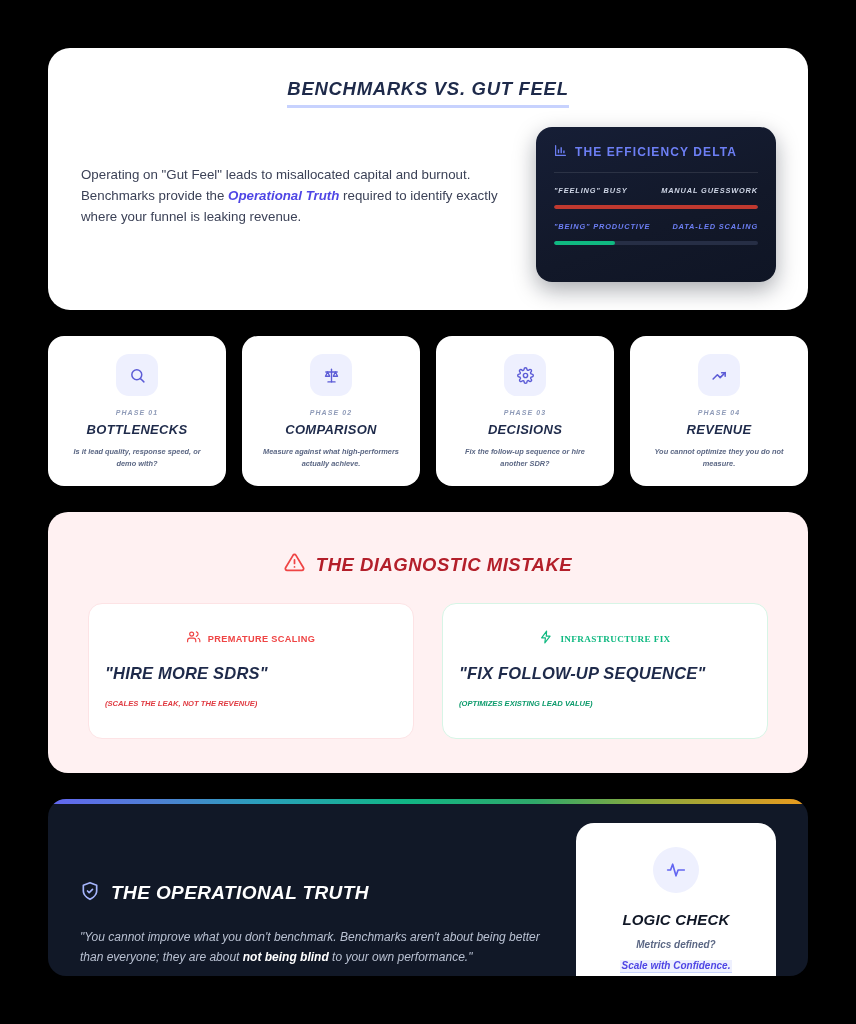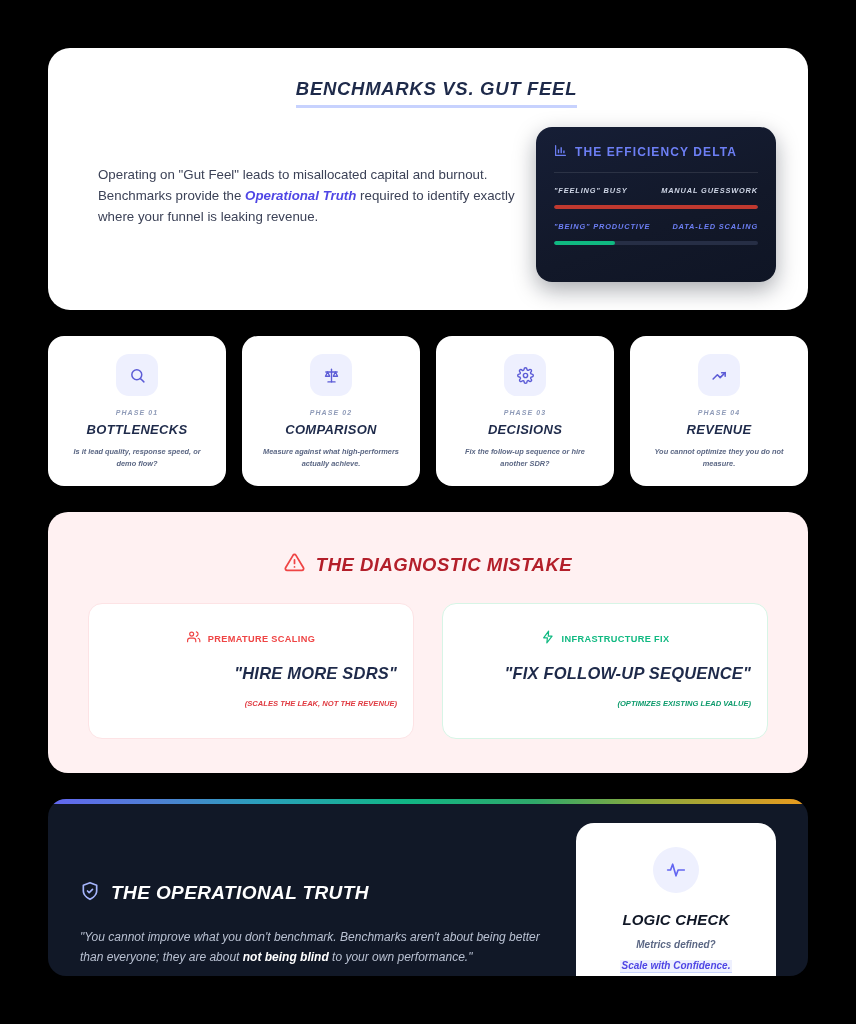--- a/index.html
+++ b/index.html
@@ -19,21 +19,21 @@
     padding: 48px;
     display: flex;
     flex-direction: column;
     gap: 26px;
   }
 
   
   .hero {
     background: #ffffff;
     border-radius: 22px;
-    padding: 30px 32px 34px 49px;
+    padding: 30px 32px 34px 32px;
     position: relative;
     height: 262px;
     flex: none;
   }
 
   .hero-title-wrap {
     text-align: center;
     margin-bottom: 6px;
   }
   .hero-title {
@@ -190,38 +190,38 @@
   }
   .diag-cards {
     display: grid;
     grid-template-columns: 1fr 1fr;
     gap: 28px;
   }
   .diag-card {
     background: #ffffff;
     border-radius: 14px;
     padding: 26px 16px 30px 16px;
-    text-align: right;
+    text-align: left;
   }
   .diag-card.bad { border: 1px solid #fde3e5; }
   .diag-card.good { border: 1px solid #d7f5e6; }
   .diag-tag {
     display: flex;
     align-items: center;
     justify-content: center;
     gap: 7px;
     margin-bottom: 16px;
   }
   .diag-tag-text {
     font-size: 9.2px;
     font-weight: bold;
     letter-spacing: 0.35px;
   }
   .diag-card.bad .diag-tag-text { color: #ef4444; }
-  .diag-card.good .diag-tag-text { color: #10b981; }
+  .diag-card.good .diag-tag-text { color: #10b981; font-family: Liberation Serif, serif; }
   .diag-quote {
     font-size: 16.5px;
     font-weight: bold;
     font-style: italic;
     letter-spacing: 0.2px;
     color: #1e2a4a;
     margin-bottom: 16px;
   }
   .diag-note {
     font-size: 7.6px;
@@ -388,21 +388,21 @@
 
     <div class="phase-card">
       <div class="phase-icon">
         <svg width="17" height="17" viewBox="0 0 24 24" fill="none" stroke="#5b5bd6" stroke-width="2.1" stroke-linecap="round">
             <circle cx="11" cy="11" r="7"></circle>
             <path d="M16.5 16.5L21 21"></path>
           </svg>
       </div>
       <div class="phase-step">PHASE 01</div>
       <div class="phase-title">BOTTLENECKS</div>
-      <div class="phase-desc">Is it lead quality, response speed, or demo flow?</div>
+      <div class="phase-desc">Is it lead quality, response speed, or demo with?</div>
     </div>
 
     <div class="phase-card">
       <div class="phase-icon">
         <svg width="17" height="17" viewBox="0 0 24 24" fill="none" stroke="#5b5bd6" stroke-width="1.9" stroke-linecap="round" stroke-linejoin="round">
           <path d="M12 3v18"></path>
             <path d="M7 21h10"></path>
             <path d="M4 7h16"></path>
             <path d="M6.5 7l-3 6h6z"></path>
             <path d="M17.5 7l-3 6h6z"></path>

